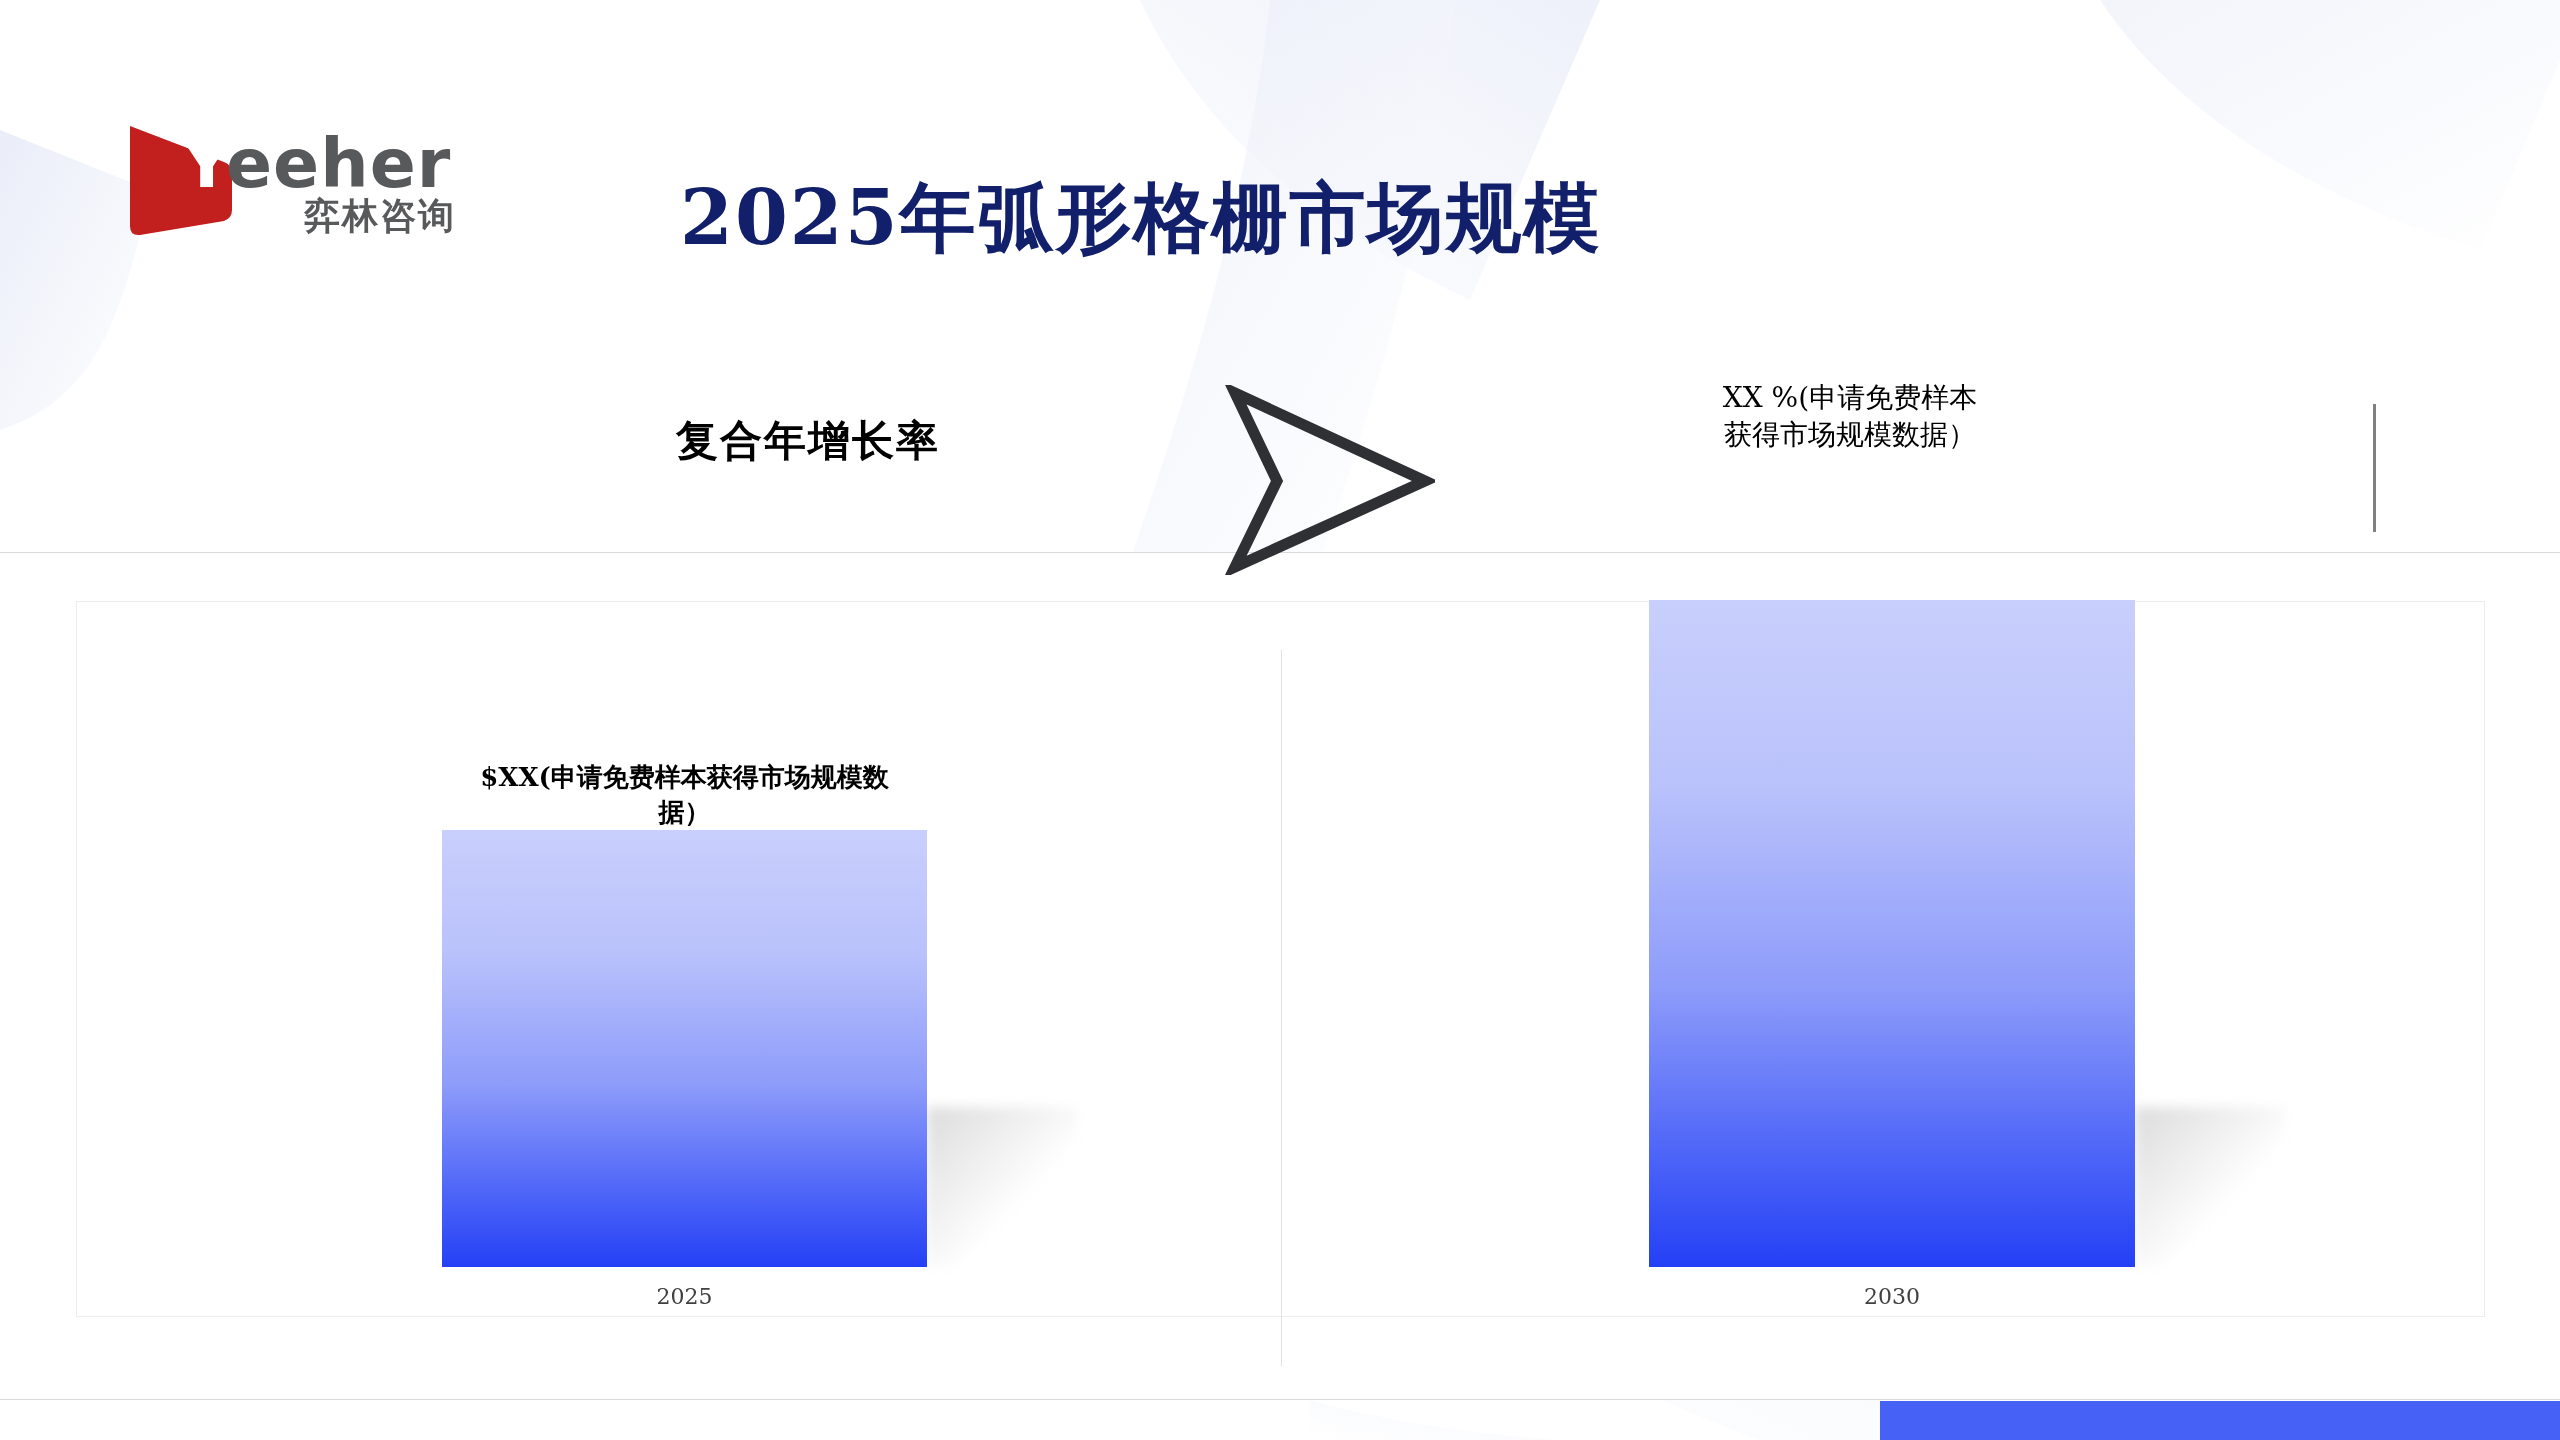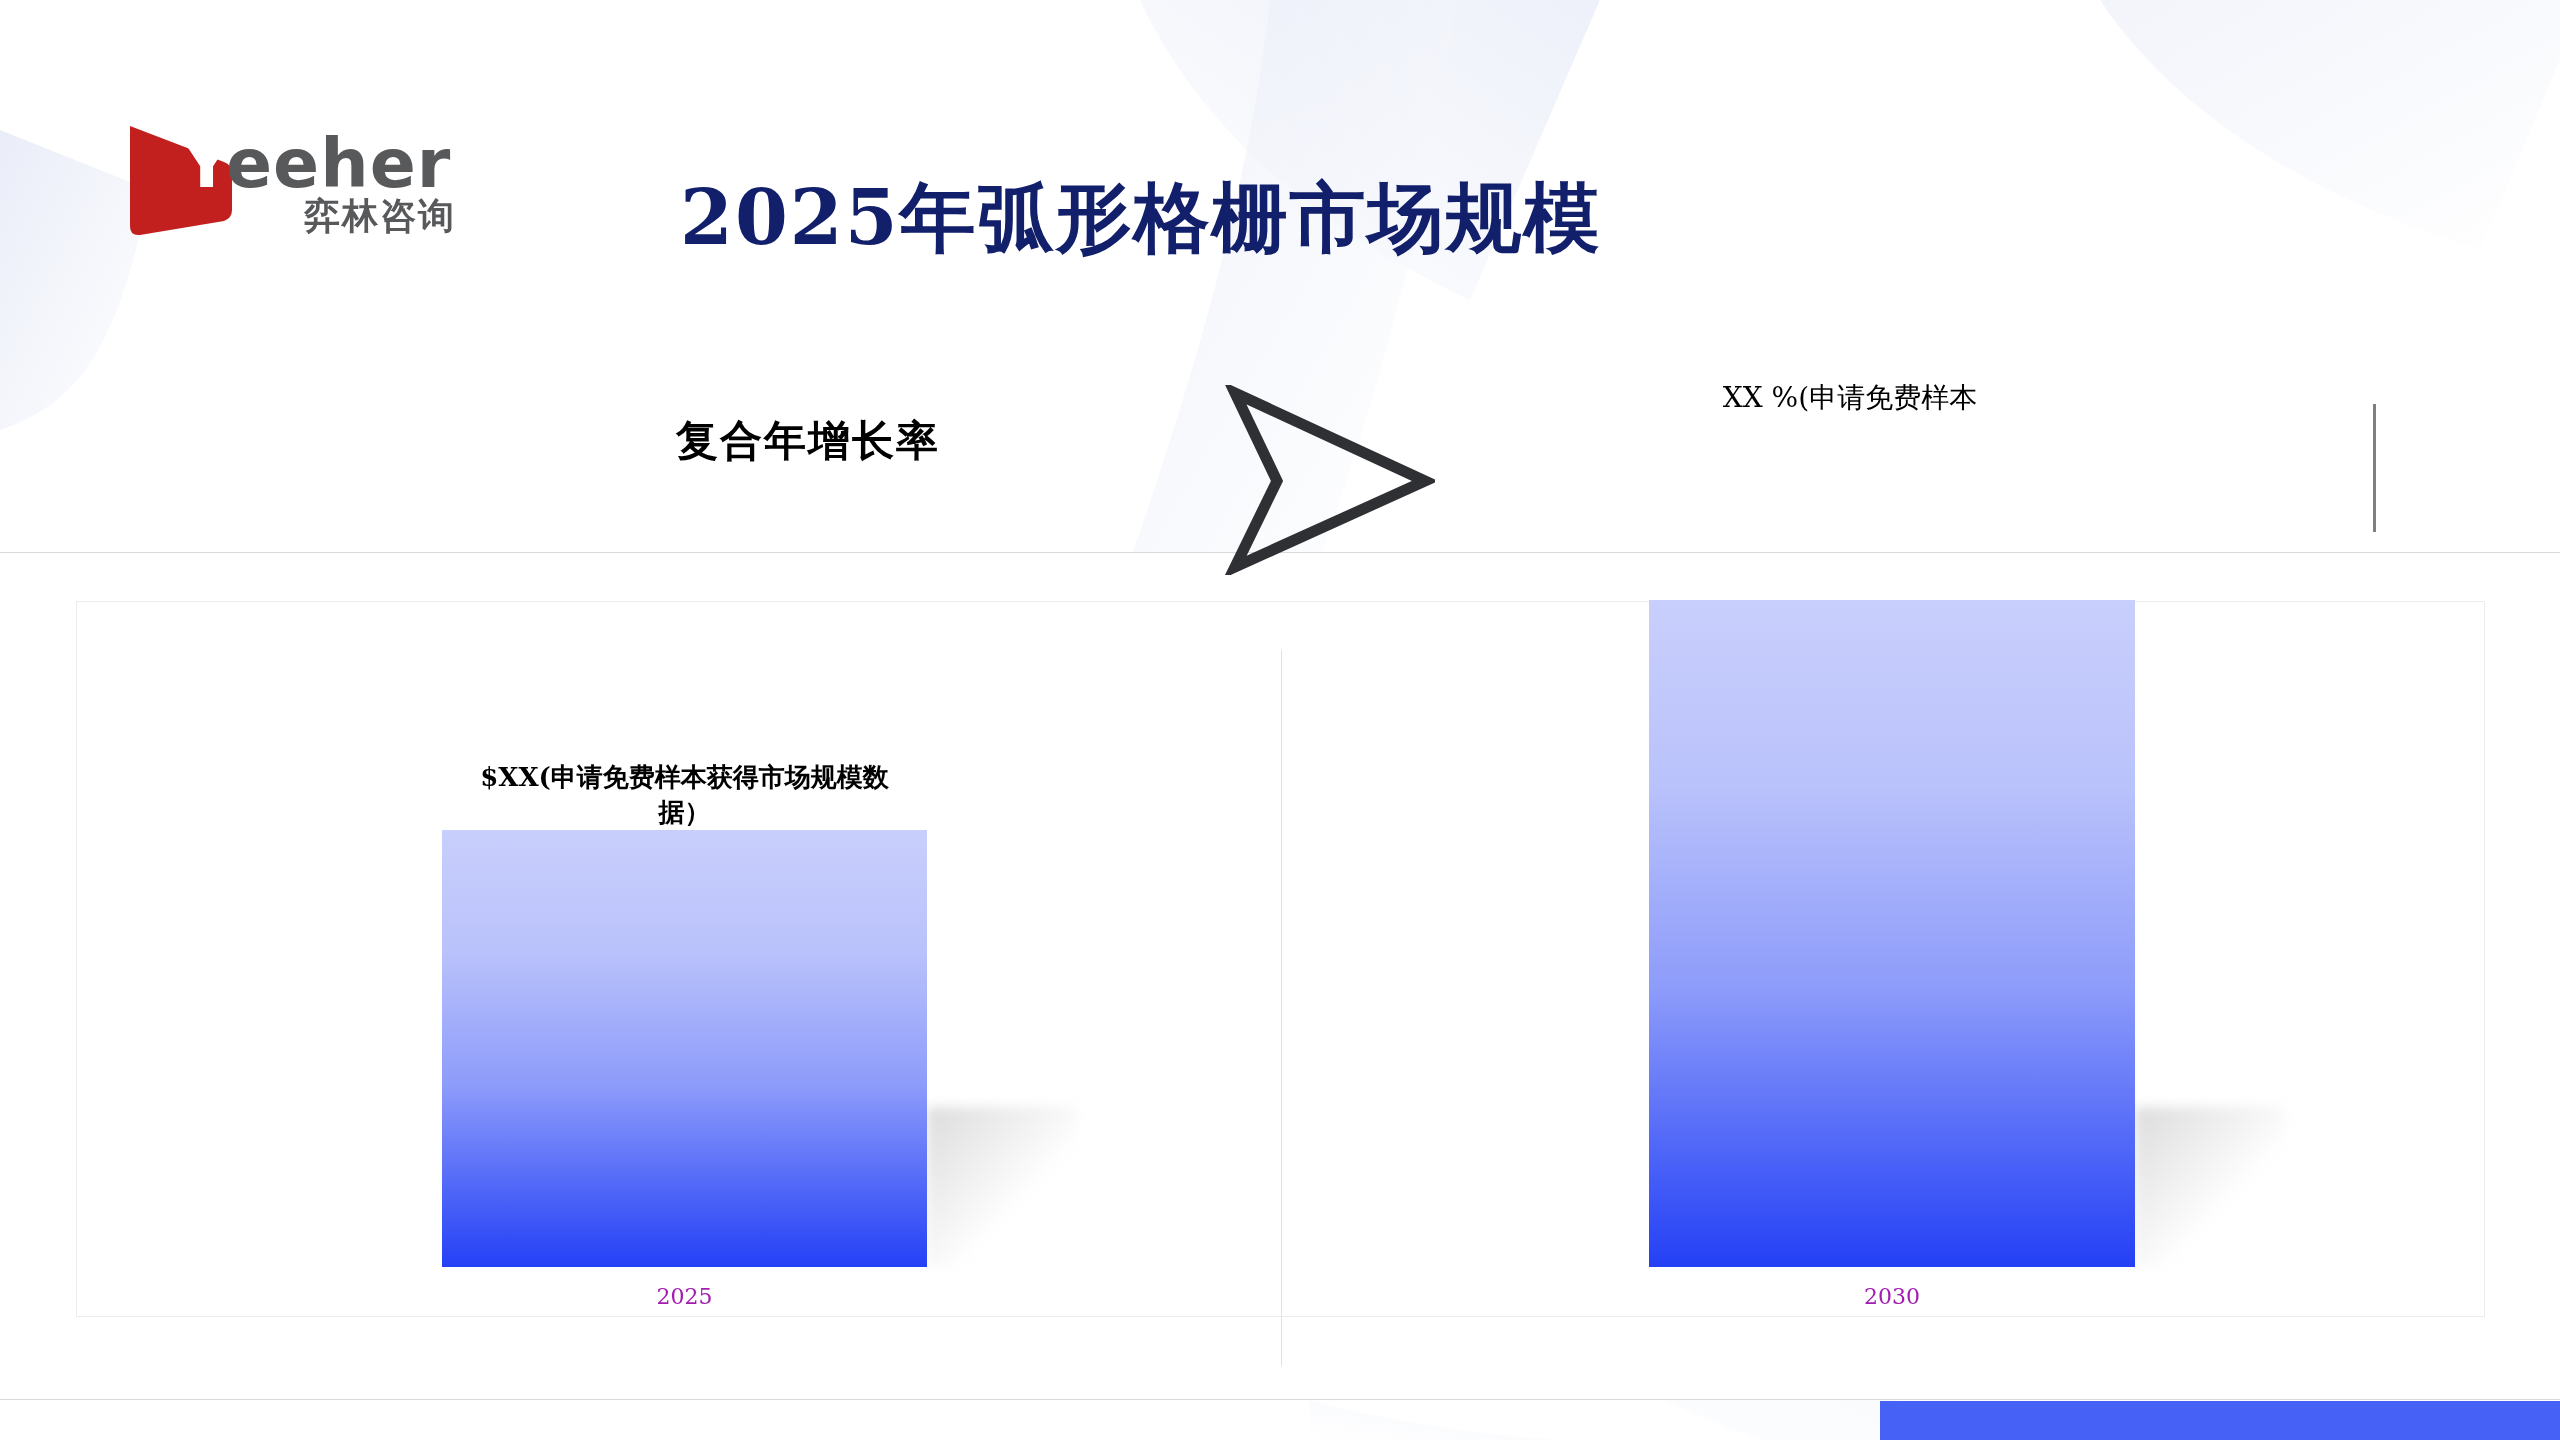--- a/index.html
+++ b/index.html
@@ -105,21 +105,21 @@
     width:460px; 
     text-align:center;
     font-family:"DejaVu Serif", serif;
     font-weight:bold; font-size:26px; line-height:1.35;
     color:#000000; z-index:3;
   }
   .bar-x-label {
     position:absolute; top:100%; left:50%;
     transform:translateX(-50%); margin-top:17px;
     font-family:"DejaVu Serif", serif;
-    font-size:22px; color:#a21caf; white-space:nowrap;
+    font-size:22px; color:#404040; white-space:nowrap;
   }
 
   #bar-2025 { left:365px; width:485px; }
   #bar-2025 .bar-rect { height:437px; }
   #bar-2030 { left:1572px; width:486px; }
   #bar-2030 .bar-rect { height:667px; }
 
   
   #footer-accent {
     position:absolute; left:1880px; top:1401px;
@@ -162,20 +162,21 @@
 <div id="cagr-caption">
   <div>复合年增长率</div>
 </div>
 
 <svg id="cagr-arrow" viewBox="0 0 210 190">
   <path d="M 10,8 L 200,96 L 10,182 L 52,96 Z" fill="none" stroke="#2f3033" stroke-width="11" stroke-linejoin="miter"></path>
 </svg>
 
 <div id="cagr-value">
   <div>XX %(申请免费样本</div>
+  <div>获得市场规模数据）</div>
 </div>
 
 <div id="right-rule"></div>
 
 <div id="chart-card">
   <div id="plot-frame">
     <div id="plot-divider"></div>
 
     <div id="bar-2025" class="bar-group">
       <div class="bar-value-label">$XX(申请免费样本获得市场规模数据）</div>

